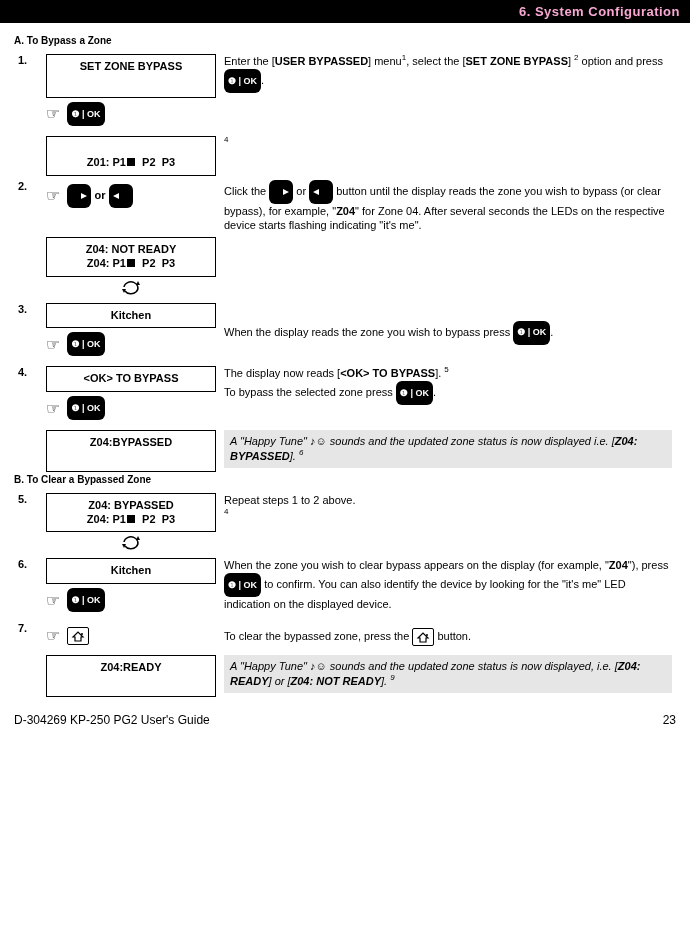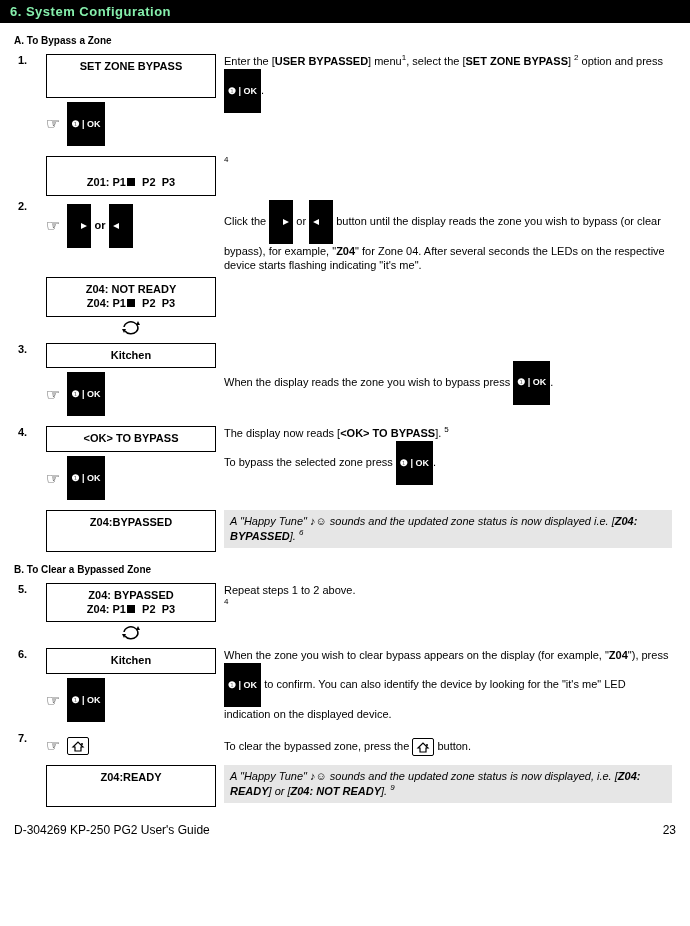--- a/index.html
+++ b/index.html
@@ -6,24 +6,24 @@
     font-family: Arial, Helvetica, sans-serif;
     font-size: 11px;
     margin: 0;
     padding: 0;
     width: 690px;
     background: #fff;
     color: #000;
   }
   .header-bar {
     background: #000;
-    color: #86efac;
+    color: #f9a8d4;
     font-weight: bold;
     padding: 4px 10px 4px 10px;
-    text-align: left;
+    text-align: right;
     font-size: 13px;
     letter-spacing: 0.5px;
   }
   .content {
     padding: 8px 14px 8px 14px;
   }
   .section-title {
     font-weight: bold;
     margin: 4px 0 6px 0;
     font-size: 10px;
@@ -61,22 +61,22 @@
   }
   .ok-badge, .btn-badge, .home-badge {
     display: inline-flex;
     align-items: center;
     justify-content: center;
     background: #000;
     color: #fff;
     font-weight: bold;
     font-size: 9px;
     height: 20px;
-    padding: 12px 4px;
-    border-radius: 0;
+    padding: 2px 4px;
+    border-radius: 6px;
     vertical-align: middle;
   }
   .btn-badge svg { display:block; }
   .home-badge {
     background: #fff;
     color: #000;
     border: 1.5px solid #000;
     padding: 2px 3px;
     height: auto;
     border-radius: 2px;
@@ -236,21 +236,21 @@
       </td>
       <td>
         <div class="italic-row">
           <span>A "Happy Tune" </span><span>♪☺</span><span> sounds and the updated zone status is now displayed i.e. [</span><span class="bi">Z04: BYPASSED</span><span>]. </span><sup>6</sup>
         </div>
       </td>
     </tr>
   </tbody>
     </table>
 
-  <div class="section-title" style="margin-top:10px">B. To Clear a Bypassed Zone</div>
+  <div class="section-title" style="margin-top:0">B. To Clear a Bypassed Zone</div>
 
   <table class="steps">
 
     <tbody>
         <tr>
       <td class="num">5.</td>
       <td class="leftcol">
         <div class="disp">
           <div>Z04: BYPASSED</div>
           <div><span>Z04: P1</span><span class="partsq"></span><span>&nbsp;&nbsp;P2&nbsp;&nbsp;P3</span></div>

